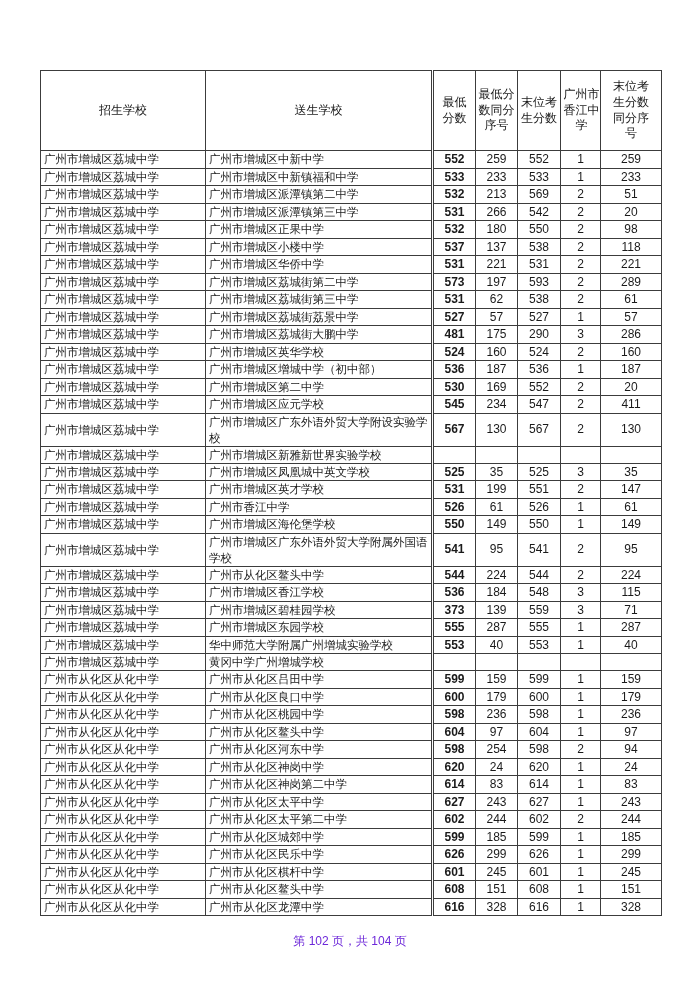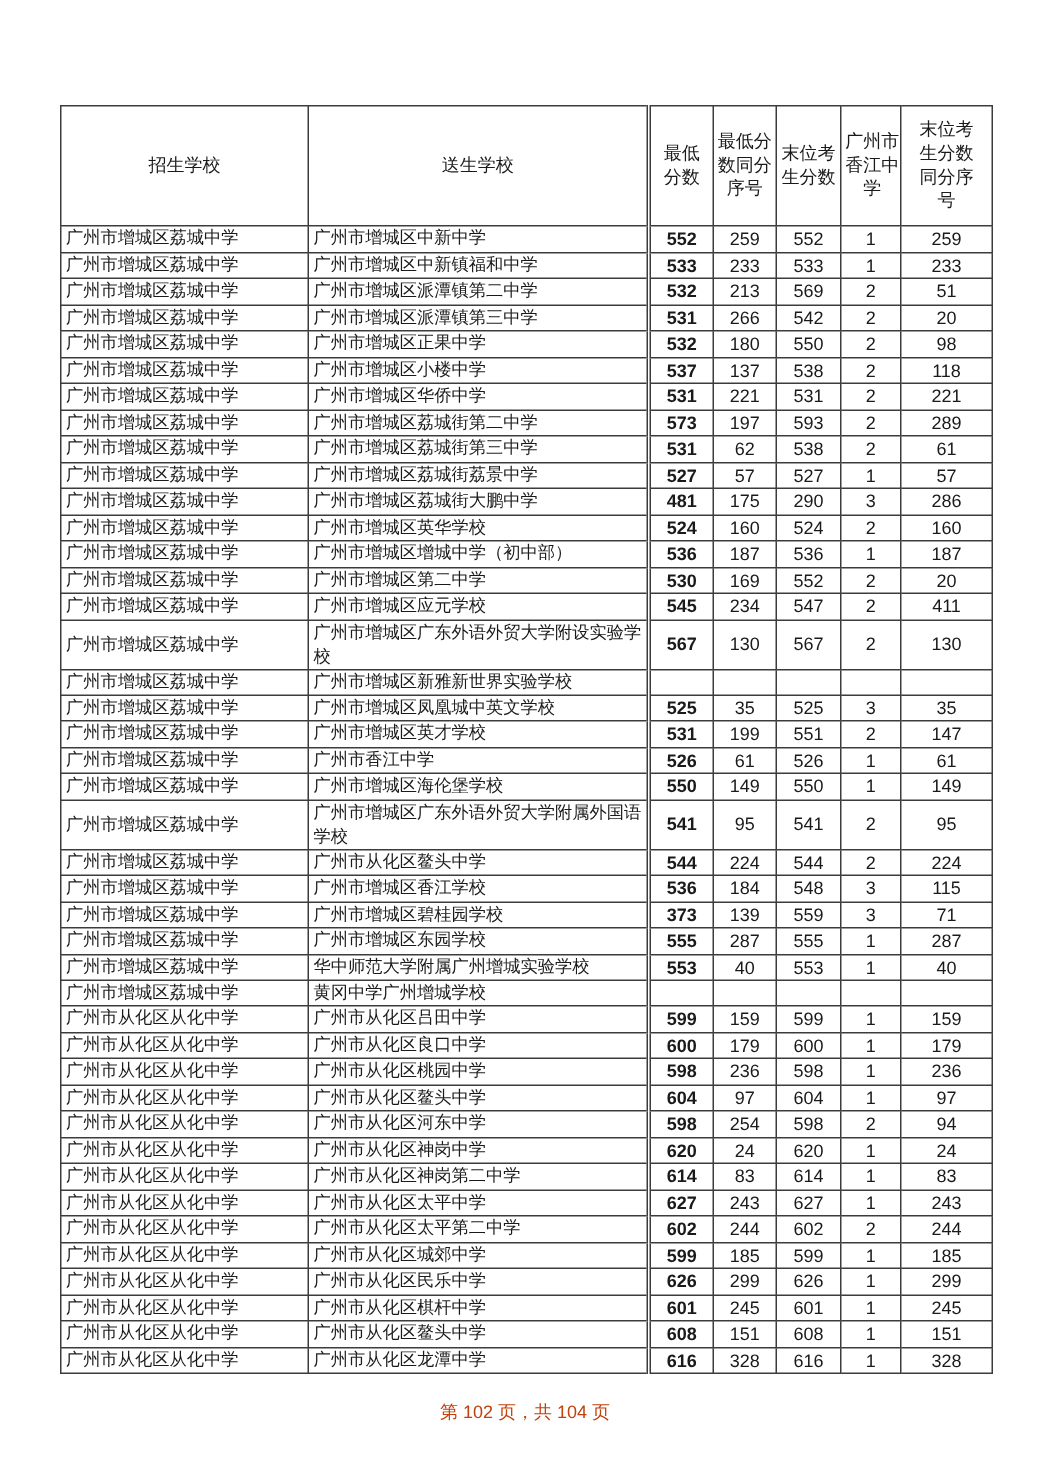--- a/index.html
+++ b/index.html
@@ -46,21 +46,21 @@
   td.school { text-align: left; padding-left: 3px; line-height: 16px; }
   td.num { text-align: center; padding: 0; font-size: 12px; }
   td.col-min { font-weight: bold; }
 
   .footer {
     position: absolute;
     left: 0; top: 933px;
     width: 700px;
     text-align: center;
     font-size: 12px;
-    color: #c2410c;
+    color: #6d28d9;
   }
 </style>
 </head>
 <body>
 
 <div class="page">
 
   <table class="scores">
     <colgroup>
       <col style="width:165px">

